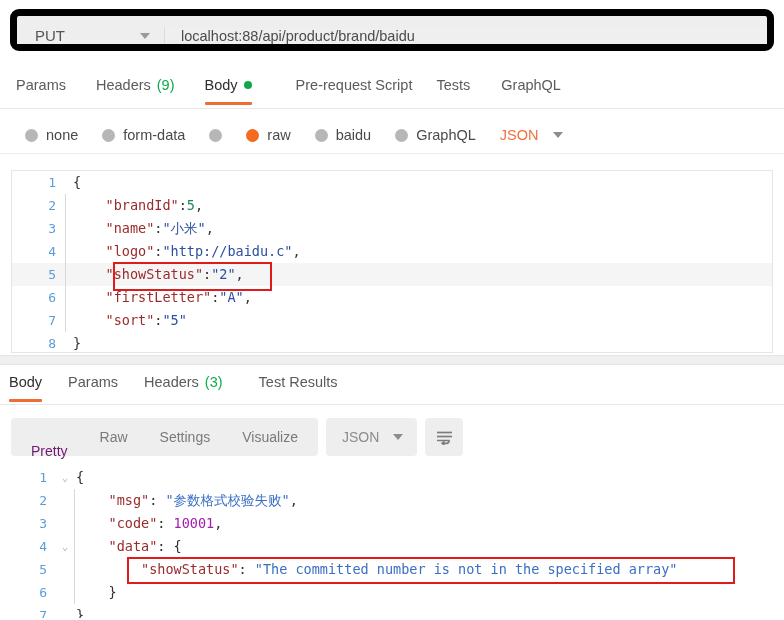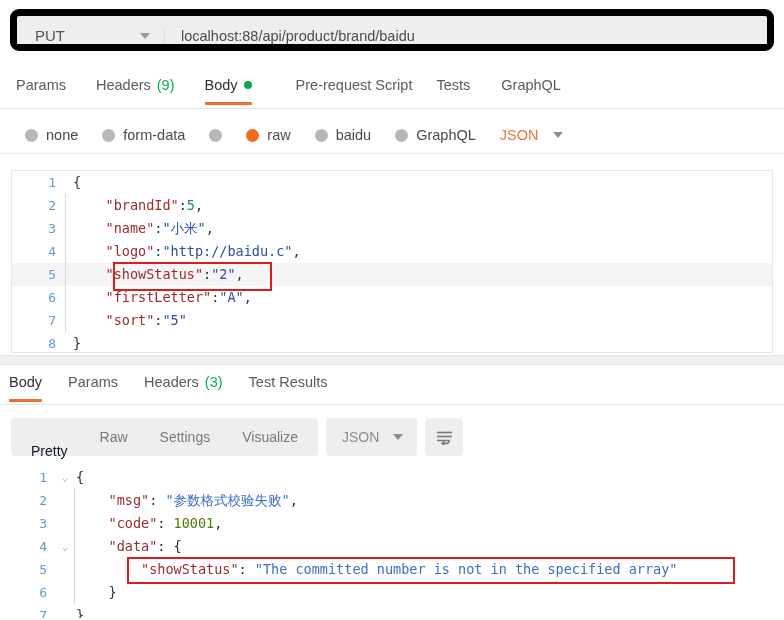--- a/index.html
+++ b/index.html
@@ -131,21 +131,21 @@
   }
   
   .k { color: #9b2b2b; }
   .s { color: #2c4fa0; }
   .n { color: #1e8b4e; }
   .p { color: #333333; }
   .b { color: #333333; }
   
   .rk { color: #9b2b2b; }
   .rs { color: #3a6fc4; }
-  .rn { color: #4d7c0f; }
+  .rn { color: #a21caf; }
   .rp { color: #303030; }
 
   .redbox {
     position: absolute;
     border: 2px solid #e01b1b;
     box-sizing: border-box;
     pointer-events: none;
   }
 
   
@@ -168,21 +168,21 @@
     height: 38px; display: flex; align-items: center; gap: 8px;
   }
   .seg-group {
     display: flex; align-items: center; height: 38px;
     background: #eeeeee; border-radius: 4px; padding: 0 4px;
   }
   .seg {
     font-size: 14px; color: #7a7a7a; padding: 0 16px;
     cursor: pointer; white-space: nowrap;
   }
-  .seg.active { color: #0f172a; margin-top: 28px; }
+  .seg.active { color: #701a75; margin-top: 28px; }
   .seg-json {
     display: flex; align-items: center; gap: 14px;
     font-size: 14px; color: #8c8c8c; padding: 0 14px 0 16px;
     cursor: pointer;
   }
   .wrap-btn {
     width: 38px; height: 38px; background: #eeeeee; border-radius: 4px;
     display: flex; align-items: center; justify-content: center;
     cursor: pointer;
   }
@@ -295,21 +295,21 @@
     <div class="tab active" style="margin-left:9px">
       <span>Body</span>
     </div>
     <div class="tab" style="margin-left:26px">
       <span>Params</span>
     </div>
     <div class="tab" style="margin-left:26px">
       <span>Headers</span>
       <span class="count">(3)</span>
     </div>
-    <div class="tab" style="margin-left:26px">
+    <div class="tab" style="margin-left:36px">
       <span>Test Results</span>
     </div>
   </div>
 
   <div class="fmt-bar">
     <div class="seg-group">
       <span class="seg active">Pretty</span>
       <span class="seg">Raw</span>
       <span class="seg">Settings</span>
       <span class="seg">Visualize</span>

